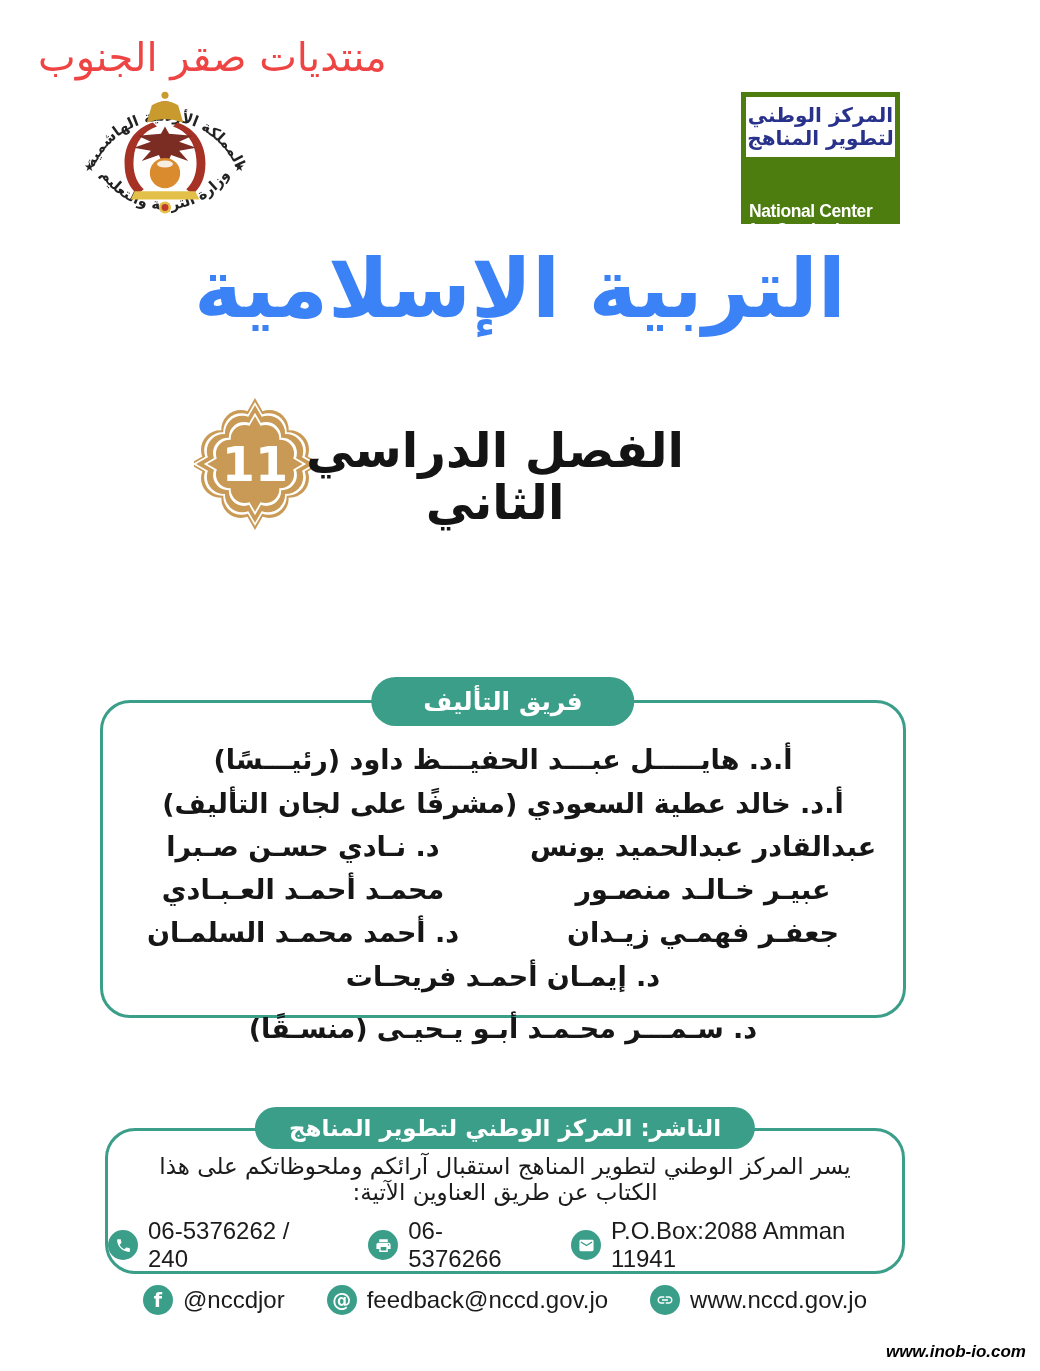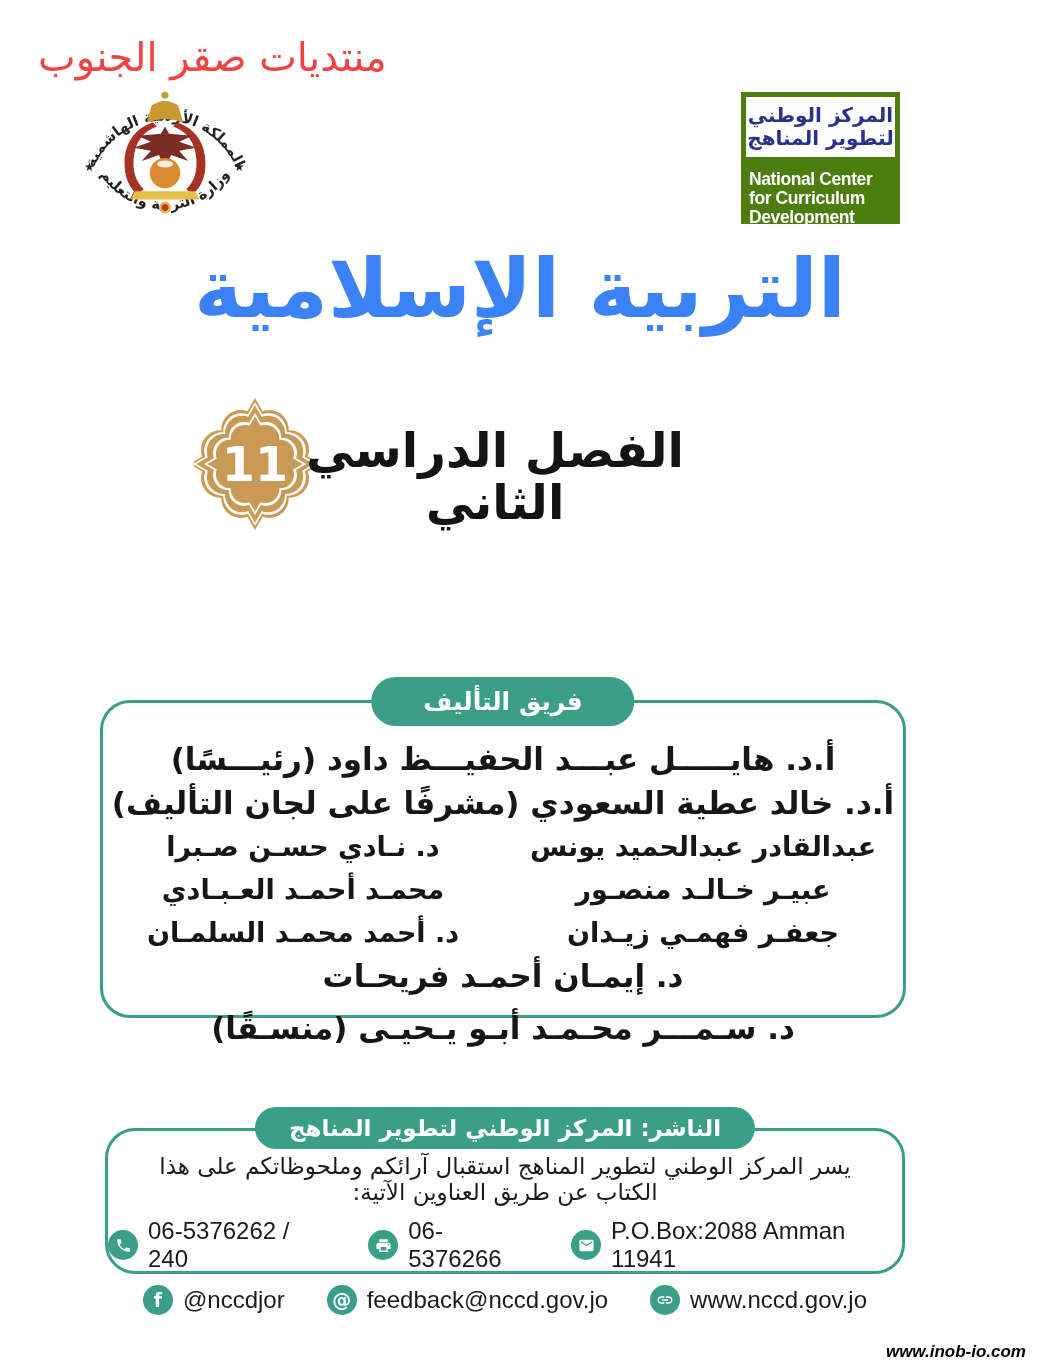--- a/index.html
+++ b/index.html
@@ -9,42 +9,42 @@
   
   .wm-top{position:absolute;left:38px;top:34px;color:#ef4444;font-size:40px;direction:rtl;}
 
   
   .moe{position:absolute;left:76px;top:76px;}
 
   
   .nccd{position:absolute;left:741px;top:92px;width:159px;height:132px;background:#4d7c0f;box-sizing:border-box;padding:5px;}
   .nccd-ar{background:#ffffff;height:60px;display:flex;flex-direction:column;justify-content:center;align-items:center;direction:rtl;}
   .nccd-ar div{color:#28328a;font-weight:bold;font-size:20px;line-height:23px;white-space:nowrap;}
-  .nccd-en{padding:13px 2px 0 3px;}
+  .nccd-en{padding:13px 2px 0 3px;margin-top:32px;}
   .nccd-en div{color:#ffffff;font-weight:bold;font-size:17.5px;line-height:19px;
                font-family:"Liberation Sans",sans-serif;white-space:nowrap;letter-spacing:-0.4px;}
 
   
   .book-title{position:absolute;left:0;top:240px;width:100%;text-align:center;direction:rtl;
               color:#3b82f6;font-size:82px;font-weight:bold;line-height:1.2;margin:0;}
 
   
   .grade-badge{position:absolute;left:194px;top:395px;}
   .grade-text{position:absolute;left:270px;top:388px;width:450px;text-align:center;direction:rtl;color:#141414;}
   .grade-text .g1{font-size:41px;font-weight:bold;line-height:52px;}
   .grade-text .g2{font-size:48px;font-weight:bold;line-height:52px;margin-top:36px;}
   .framebox{position:absolute;box-sizing:border-box;border:3px solid #3a9e89;border-radius:30px;background:#ffffff;}
   .pill{position:absolute;left:50%;transform:translateX(-50%);background:#3a9e89;color:#ffffff;
         border-radius:26px;white-space:nowrap;direction:rtl;text-align:center;font-weight:bold;}
 
   
   .authors{left:100px;top:700px;width:806px;height:318px;}
   .authors .pill{top:-26px;font-size:25px;padding:10px 52px;}
   .authors-list{padding-top:34px;direction:rtl;color:#161616;}
-  .a-line{height:44px;display:flex;align-items:center;justify-content:center;font-size:31px;font-weight:600;}
+  .a-line{height:44px;display:flex;align-items:center;justify-content:center;font-size:27px;font-weight:600;}
   .a-row{display:flex;direction:rtl;height:43px;}
   .a-cell{width:50%;display:flex;align-items:center;justify-content:center;font-size:27px;font-weight:600;}
   .a-line.last{margin-top:8px;}
 
   
   .publisher{left:105px;top:1128px;width:800px;height:146px;}
   .publisher .pill{top:-24px;font-size:23px;padding:8px 34px;}
   .pub-intro{margin-top:22px;direction:rtl;text-align:center;font-size:23px;color:#1b1b1b;font-weight:500;padding:0 20px;}
   .contact-row{display:flex;justify-content:center;align-items:center;gap:42px;margin-top:12px;direction:ltr;}
   .contact{display:flex;align-items:center;gap:10px;font-size:24px;color:#1b1b1b;font-weight:500;

